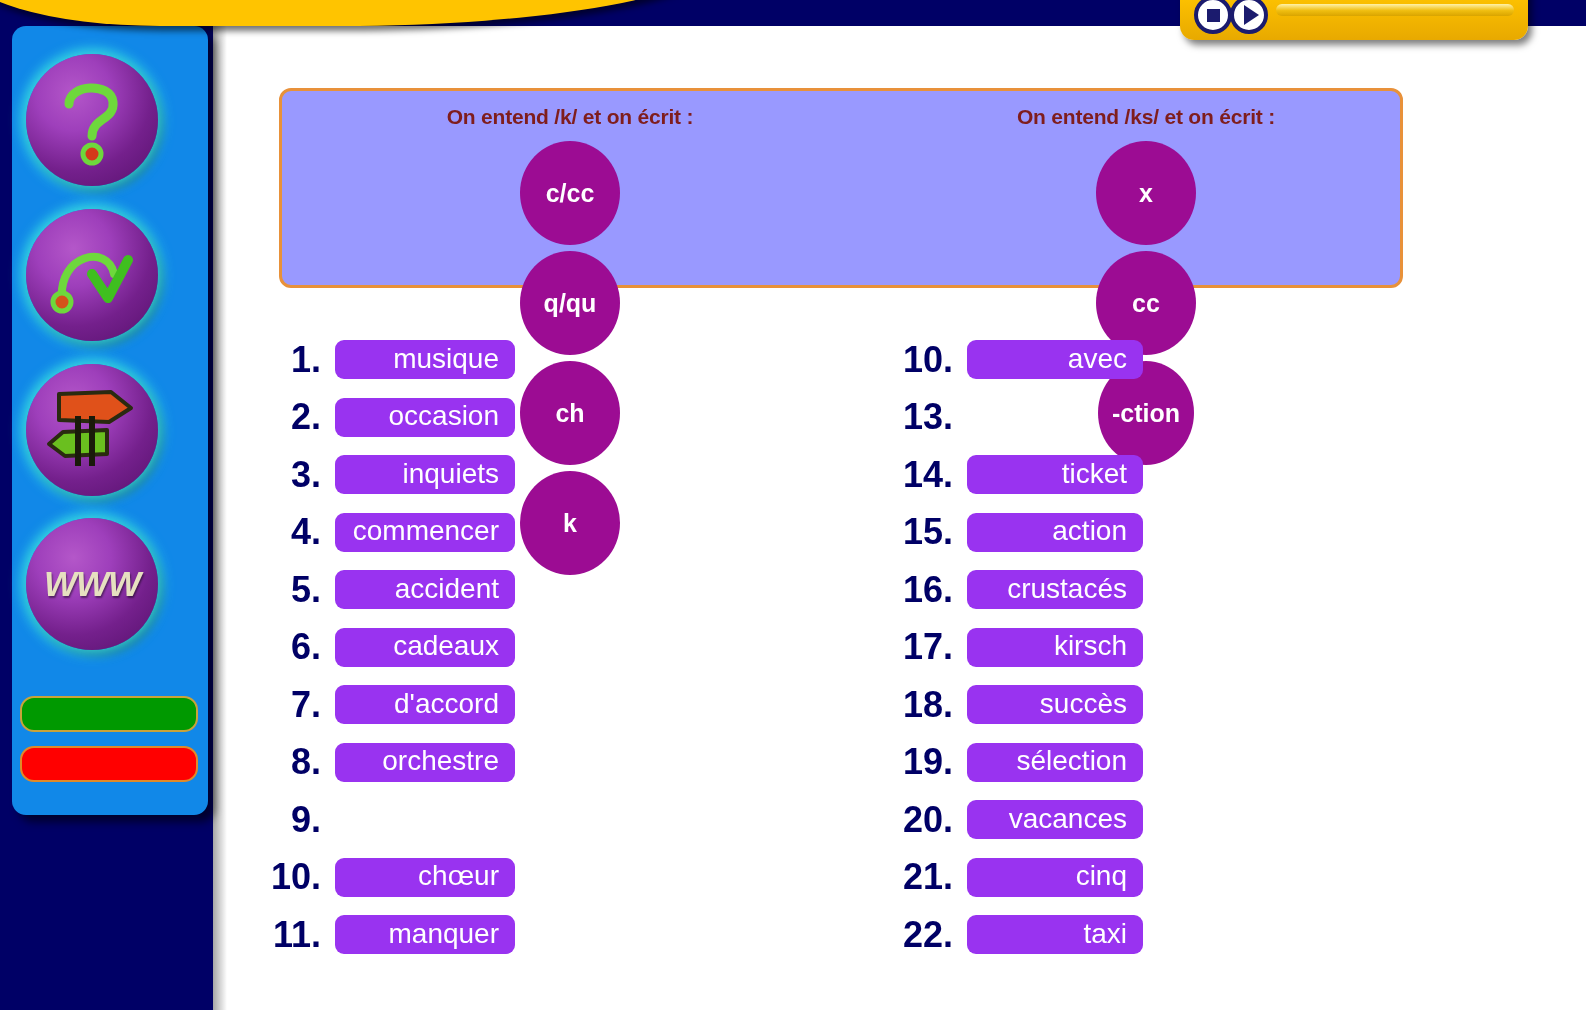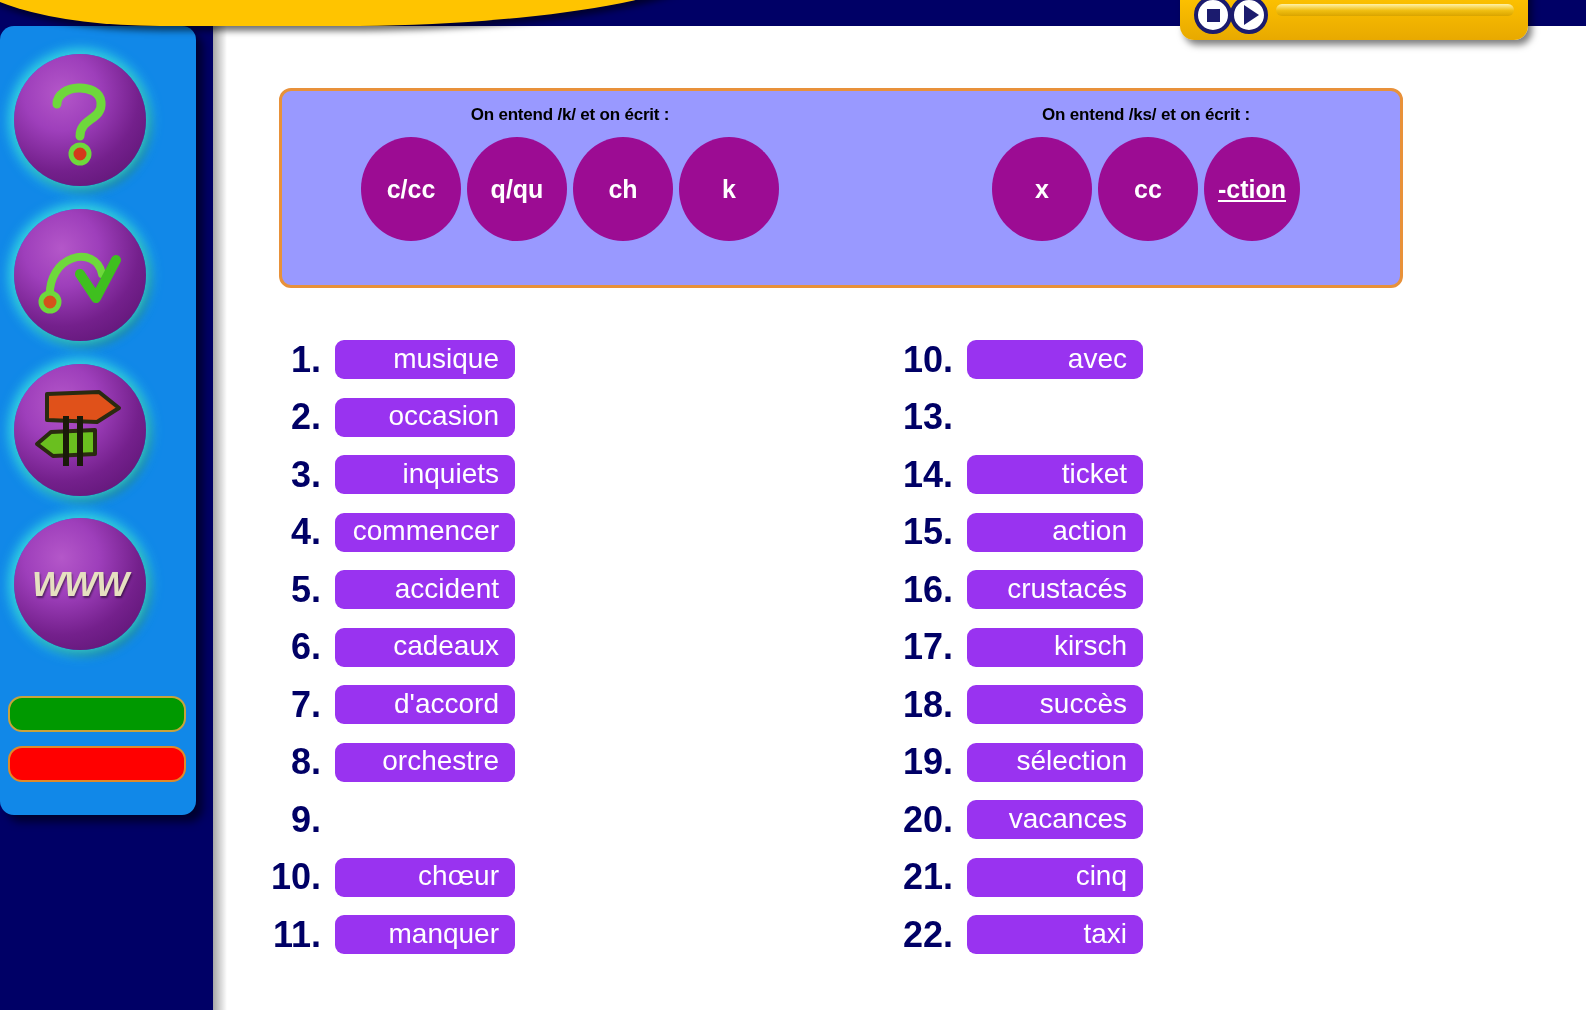--- a/index.html
+++ b/index.html
@@ -67,21 +67,21 @@
   .tri-icon {
     width: 0; height: 0; margin-left: 4px;
     border-left: 15px solid #1B1B6E;
     border-top: 10px solid transparent;
     border-bottom: 10px solid transparent;
   }
 
   
   .sidebar {
     position: absolute;
-    left: 0; top: 26px;
+    left: 12px; top: 26px;
     width: 196px; height: 789px;
     background: #1188E8;
     border-radius: 14px;
     box-shadow: 7px 7px 9px rgba(0,0,0,0.55);
     z-index: 4;
   }
   .side-btn {
     position: absolute;
     left: 14px;
     width: 132px; height: 132px;
@@ -136,42 +136,43 @@
     width: 1124px; height: 200px;
     background: #9999FF;
     border: 3px solid #E8913A;
     border-radius: 12px;
   }
   .legend-col { position: absolute; top: 14px; }
   .legend-col.left  { left: 28px;  width: 520px; }
   .legend-col.right { left: 604px; width: 520px; }
   .legend-head {
     text-align: center;
-    font-size: 17px;
+    font-size: 21px;
     font-weight: bold;
-    color: #000000;
+    color: #7f1d1d;
     letter-spacing: -0.2px;
   }
   .bubble-row {
     display: flex;
     justify-content: center;
     align-items: center;
     margin-top: 12px;
     gap: 6px;
+    flex-direction: column;
   }
   .bubble {
     width: 100px; height: 104px;
     border-radius: 50%;
     background: #9C0C93;
     color: #FFFFFF;
     font-size: 25px;
     font-weight: bold;
     display: flex; align-items: center; justify-content: center;
   }
-  .bubble.narrow { width: 96px; text-decoration: underline; }
+  .bubble.narrow { width: 96px; }
 
   
   .wordlist { position: absolute; top: 305px; }
   .wordlist.col1 { left: 40px; }
   .wordlist.col2 { left: 672px; }
 
   .word-row {
     display: flex;
     align-items: center;
     height: 57.5px;

